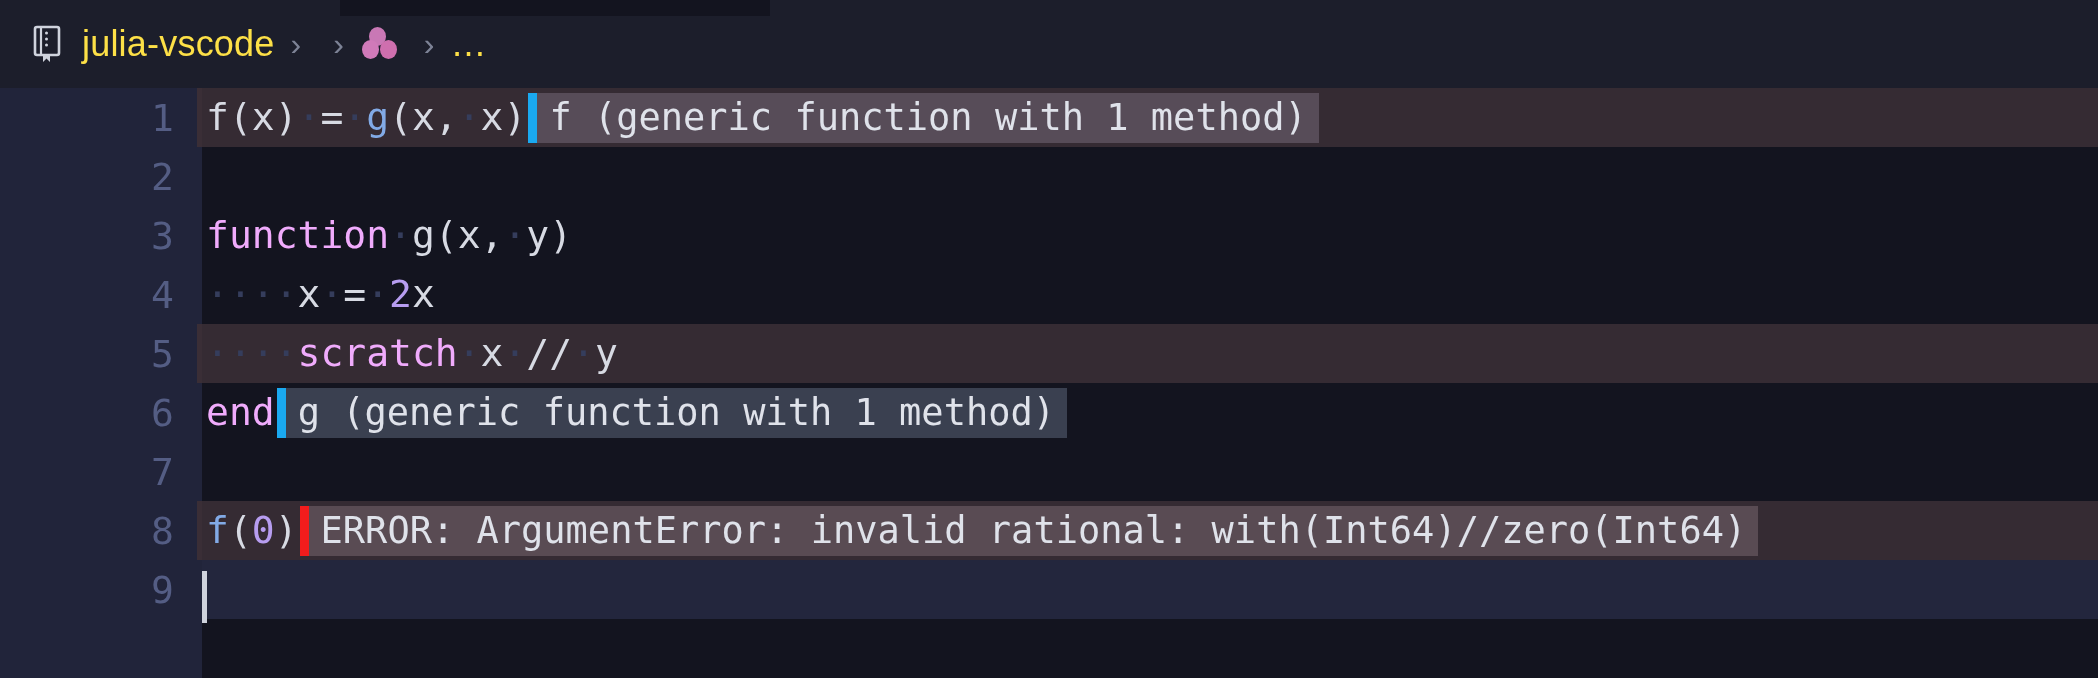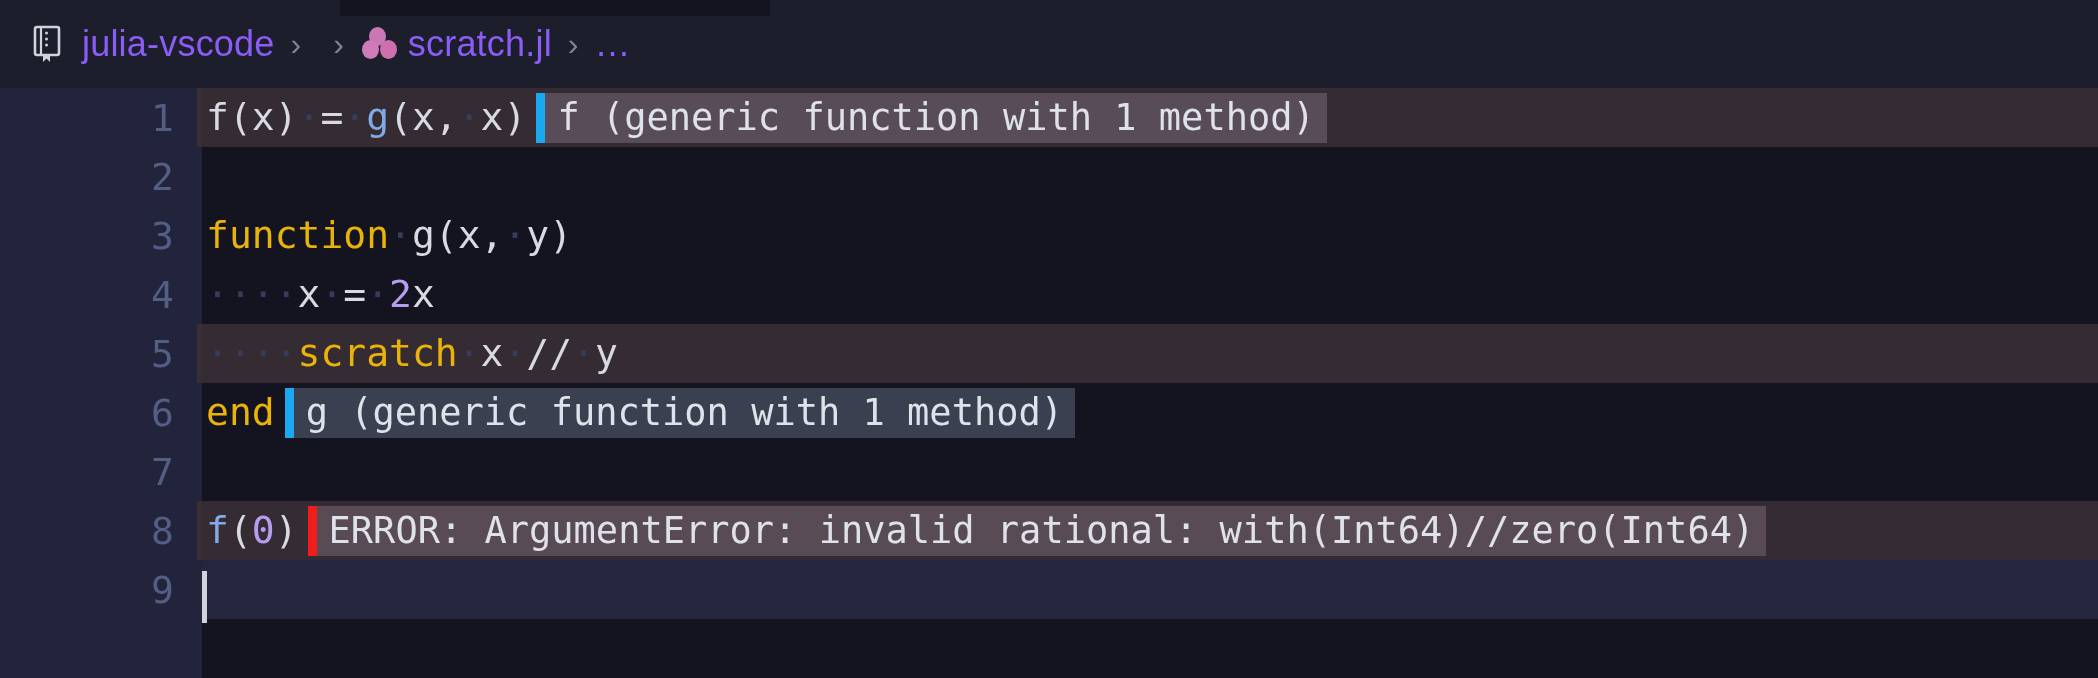--- a/index.html
+++ b/index.html
@@ -41,21 +41,21 @@
     background: #13141f;
   }
   .bc-icon {
     width: 34px; height: 40px;
     margin-right: 18px;
     display: flex; align-items: center; justify-content: center;
   }
   .bc-item {
     font-family: "Liberation Sans", sans-serif;
     font-size: 36px;
-    color: #8b5cf6;
+    color: #fde047;
     white-space: nowrap;
     letter-spacing: 0.2px;
   }
   .bc-sep {
     font-family: "Liberation Sans", sans-serif;
     font-size: 32px;
     color: #7d8396;
     margin: 0 16px;
     font-weight: 300;
   }
@@ -148,31 +148,31 @@
 
   .code {
     font-family: "DejaVu Sans Mono", monospace;
     font-size: 38px;
     line-height: 59px;
     white-space: pre;
     position: relative;
     z-index: 2;
   }
   .tok-plain { color: #d7dae3; }
-  .tok-kw    { color: #eab308; }
+  .tok-kw    { color: #f0abfc; }
   .tok-fn    { color: #82aae6; }
   .tok-num   { color: #b79df0; }
   .ws        { color: #353d5c; }
 
   
   .inline-result {
     display: inline-flex;
     align-items: center;
     height: 50px;
-    margin-left: 10px;
+    margin-left: 2px;
     position: relative;
     z-index: 3;
     vertical-align: middle;
   }
   .inline-bar {
     width: 9px;
     height: 50px;
     flex: 0 0 auto;
   }
   .inline-bar.ok    { background: #1aa9f0; }
@@ -219,21 +219,20 @@
     </div>
 
     <span class="bc-item">julia-vscode</span>
     <span class="bc-sep">›</span>
     <span class="bc-sep">›</span>
     <span class="julia-dots">
         <i class="d1"></i>
         <i class="d2"></i>
         <i class="d3"></i>
       </span>
-    <span class="bc-item">scratch.jl</span>
     <span class="bc-sep">›</span>
     <span class="bc-item">…</span>
   </div>
 
   <div class="editor">
     <div class="gutter-bg"></div>
     <div class="code-bg"></div>
     <div id="lines-host">
         <div class="strip modified" style="top: 0px;"></div>
         <div class="gutter-modified" style="top: 0px;"></div>

